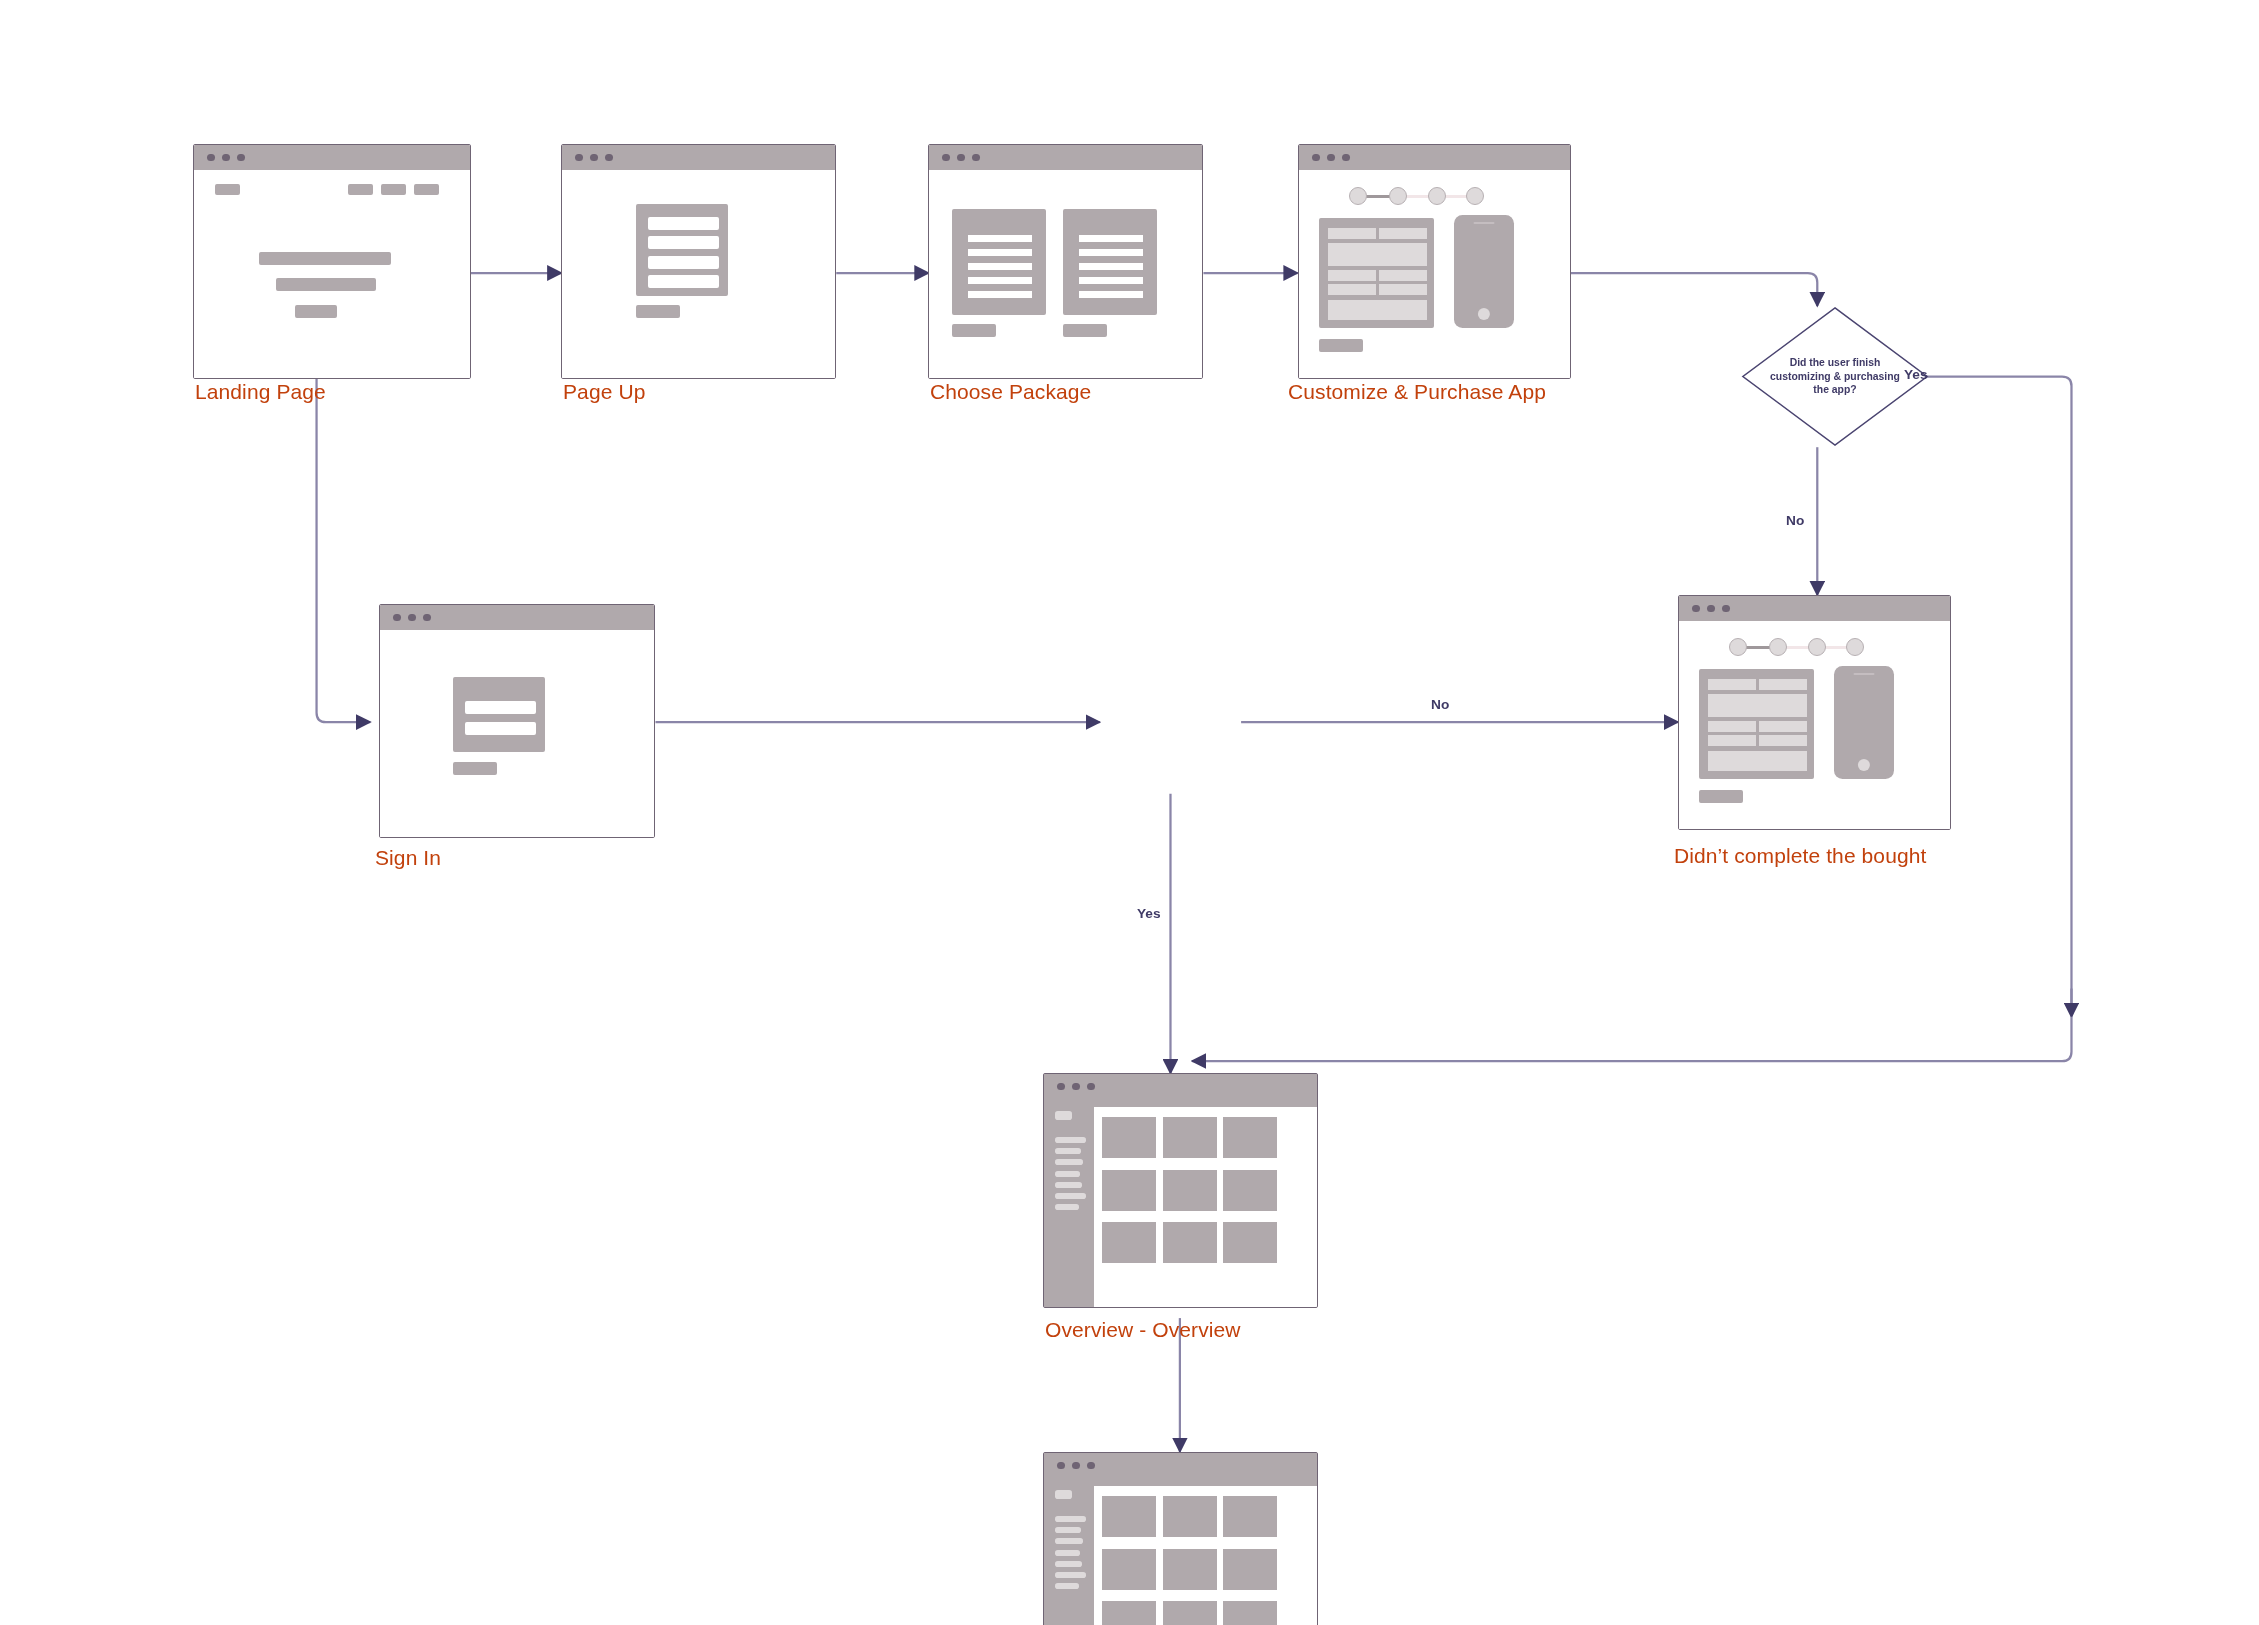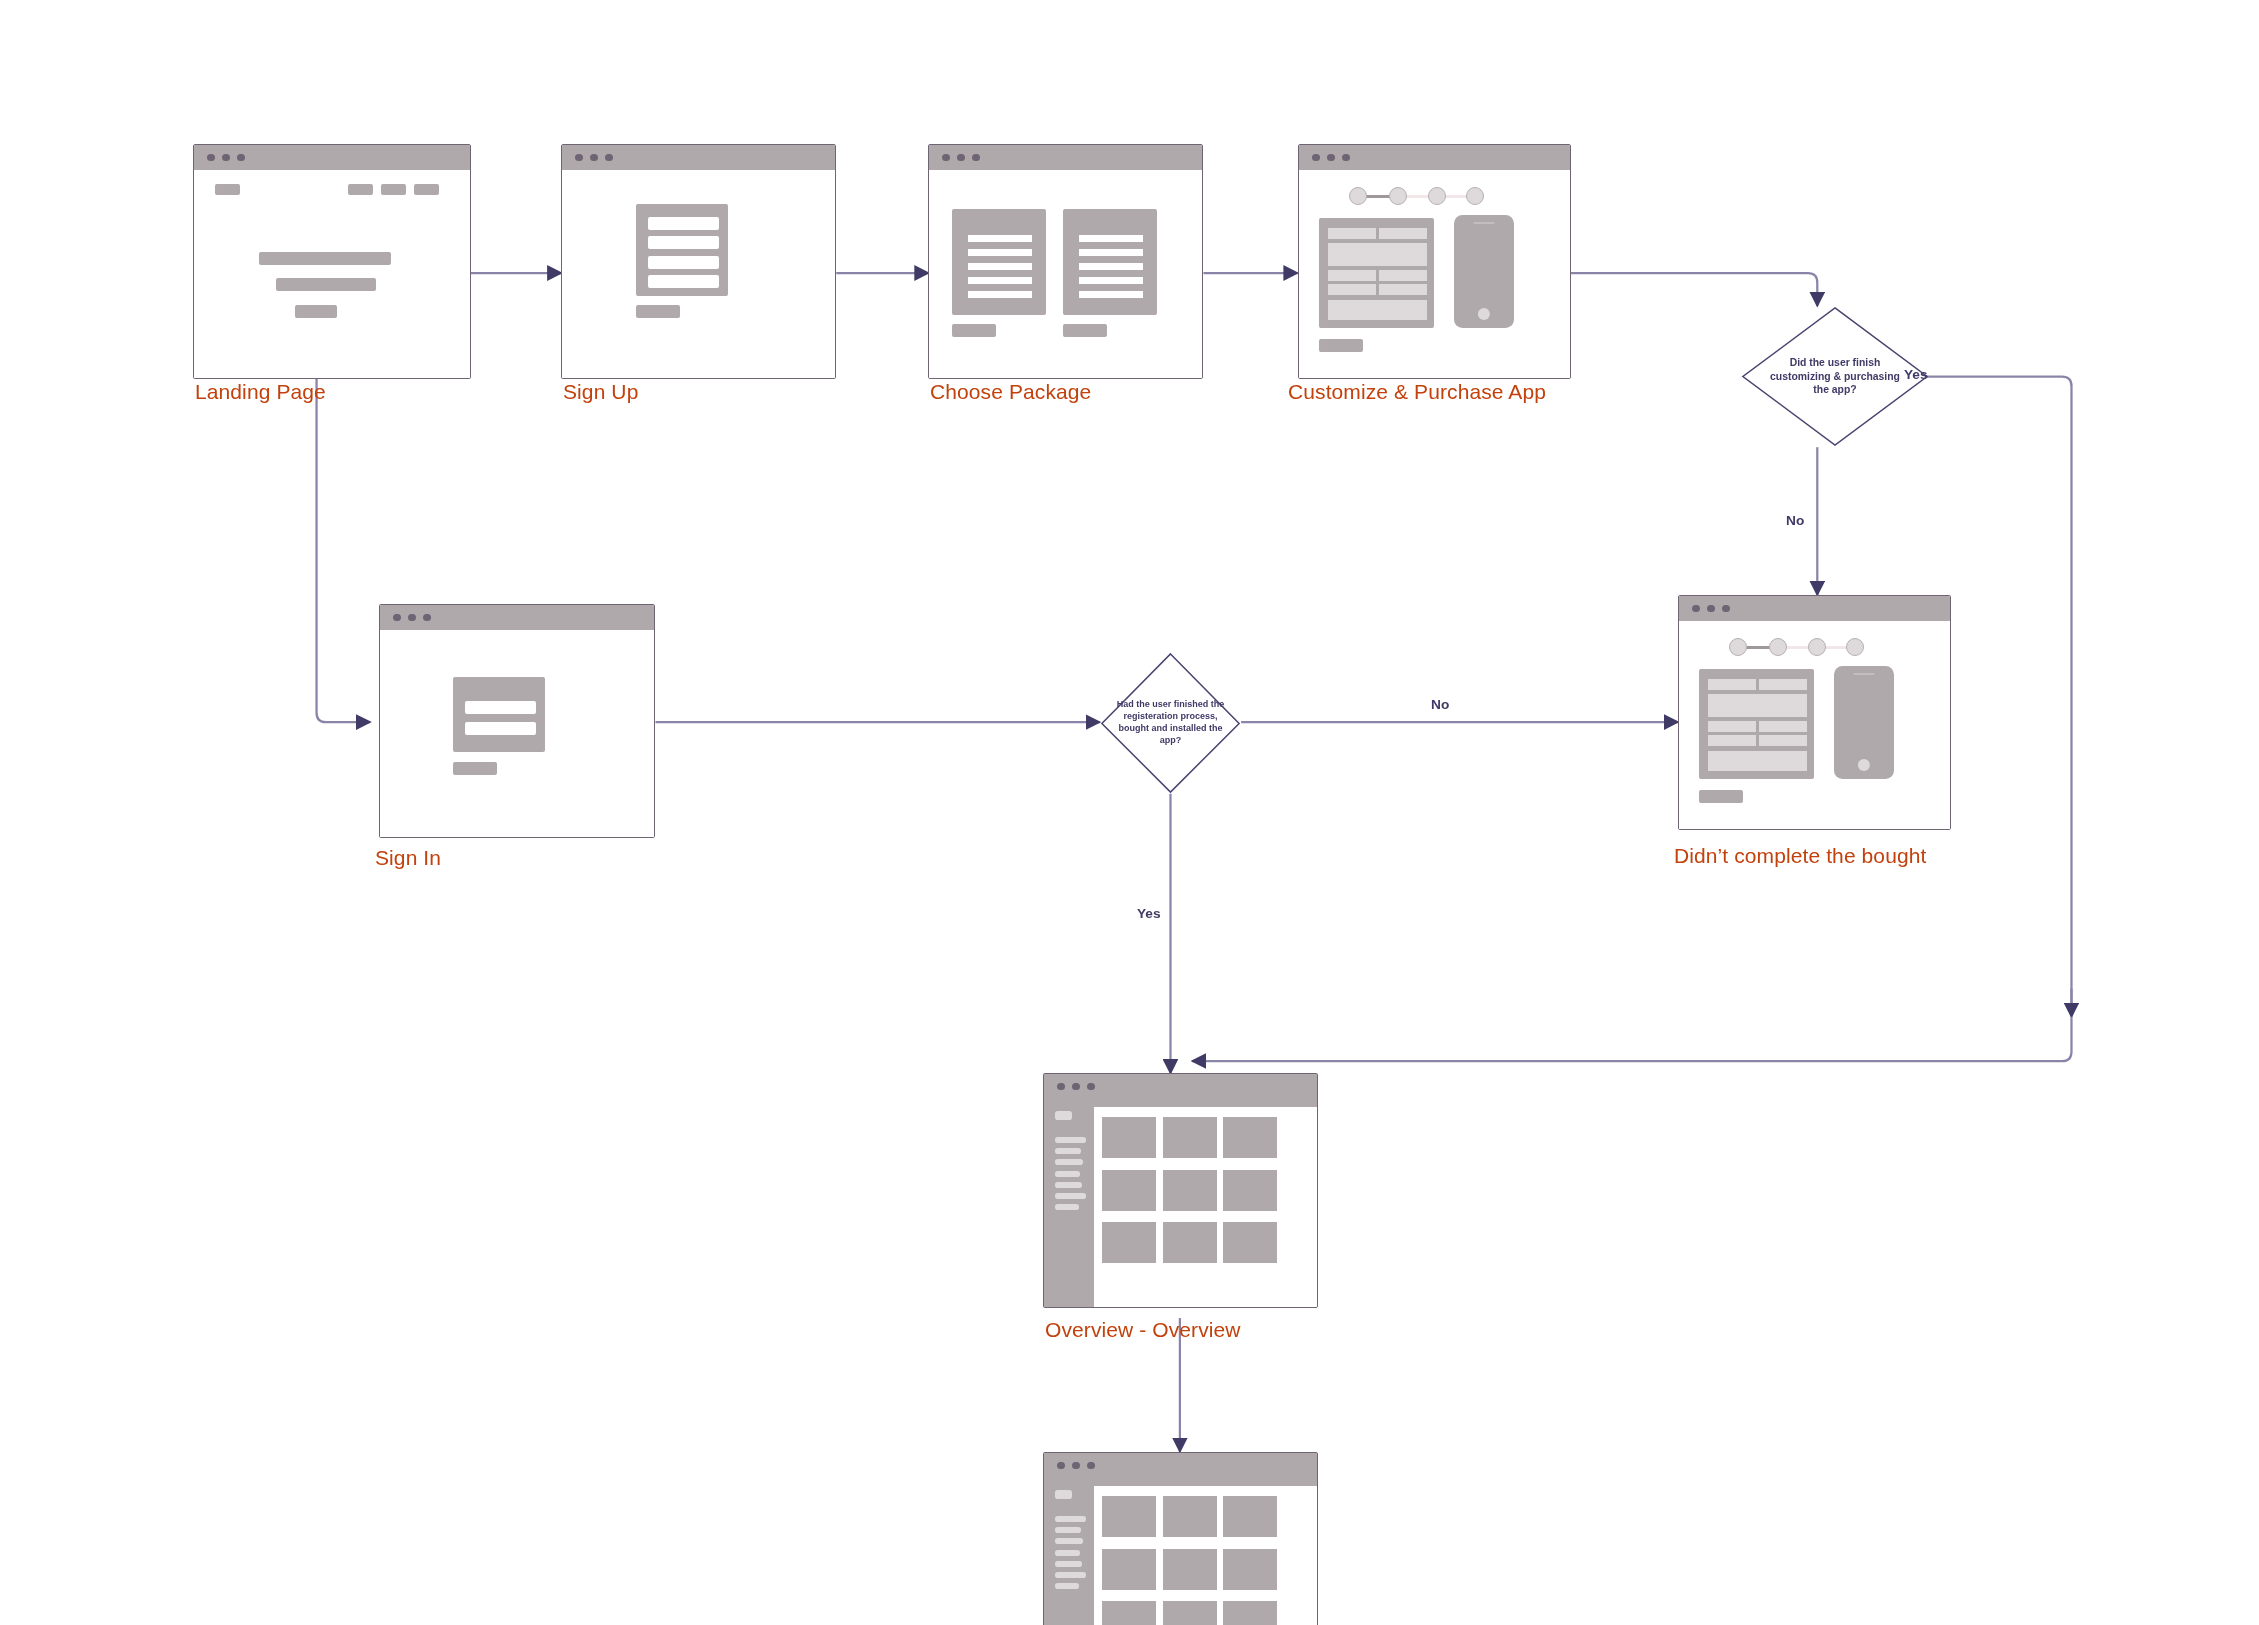--- a/index.html
+++ b/index.html
@@ -215,21 +215,21 @@
       <div class="body">
         <div class="blk" style="left:74px; top:34px; width:92px; height:92px; border-radius:1.9px;"></div>
         <div class="blk-white" style="left:86px; top:47px; width:71px; height:12.2px; border-radius:1.9px;"></div>
         <div class="blk-white" style="left:86px; top:66px; width:71px; height:12.2px; border-radius:1.9px;"></div>
         <div class="blk-white" style="left:86px; top:86px; width:71px; height:12.2px; border-radius:1.9px;"></div>
         <div class="blk-white" style="left:86px; top:105px; width:71px; height:12.2px; border-radius:1.9px;"></div>
         <div class="blk" style="left:74px; top:135px; width:44px; height:12.2px; border-radius:1.9px;"></div>
       </div>
     </div>
   </div>
-  <div class="caption" style="left:563px; top:380px;">Sign Up</div>
+  <div class="caption" style="left:563px; top:380px;">Page Up</div>
 
   <div class="node" style="left:928px; top:144px;">
     <div class="frame" style="width:275px; height:235px;">
       <div class="titlebar">
         <span class="dot"></span>
         <span class="dot"></span>
         <span class="dot"></span>
       </div>
       <div class="body">
 
@@ -312,26 +312,20 @@
       <div class="body">
         <div class="blk" style="left:73px; top:47px; width:92px; height:75px; border-radius:1.9px;"></div>
         <div class="blk-white" style="left:85px; top:71px; width:71px; height:12.2px; border-radius:1.9px;"></div>
         <div class="blk-white" style="left:85px; top:92px; width:71px; height:12.2px; border-radius:1.9px;"></div>
         <div class="blk" style="left:73px; top:132px; width:44px; height:12.2px; border-radius:1.9px;"></div>
       </div>
     </div>
   </div>
   <div class="caption" style="left:375px; top:846px;">Sign In</div>
 
-  <div class="diamond" style="left:1100px; top:652px; width:141px; height:142px;">
-    <svg width="141" height="142" xmlns="http://www.w3.org/2000/svg" viewBox="0 0 150 151">
-      <polygon points="75,2 148,76 75,149 2,76" fill="#ffffff" stroke="#4a4470" stroke-width="1.6"></polygon>
-    </svg>
-    <div class="dtext" style="padding:0 13px; font-size:9px;">Had the user finished the registeration process, bought and installed the app?</div>
-  </div>
   <div class="edge-label" style="left:1431px; top:697px;">No</div>
   <div class="edge-label" style="left:1137px; top:906px;">Yes</div>
 
   <div class="node" style="left:1678px; top:595px;">
     <div class="frame" style="width:273px; height:235px;">
       <div class="titlebar">
         <span class="dot"></span>
         <span class="dot"></span>
         <span class="dot"></span>
       </div>

